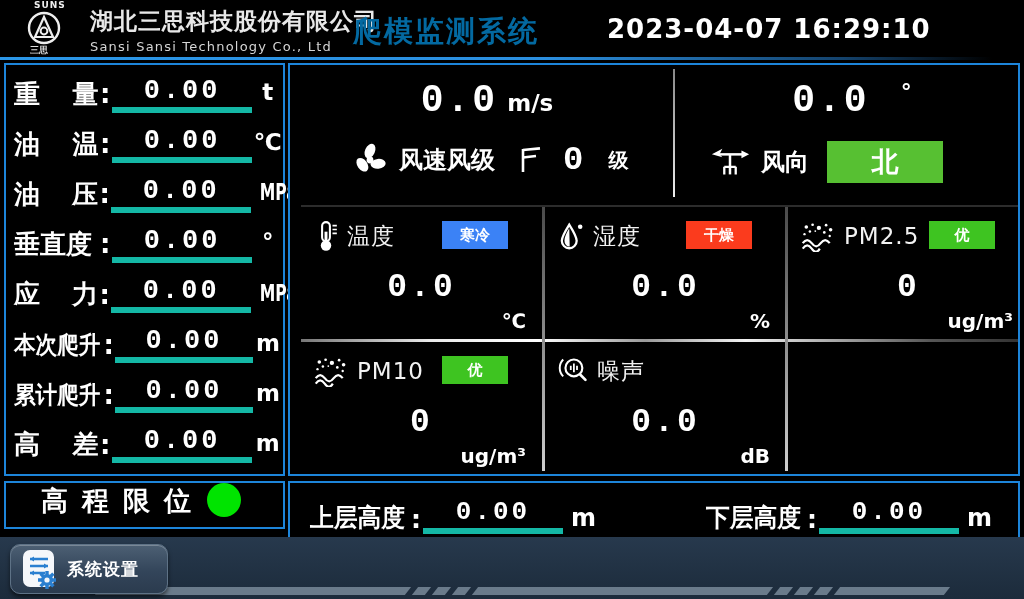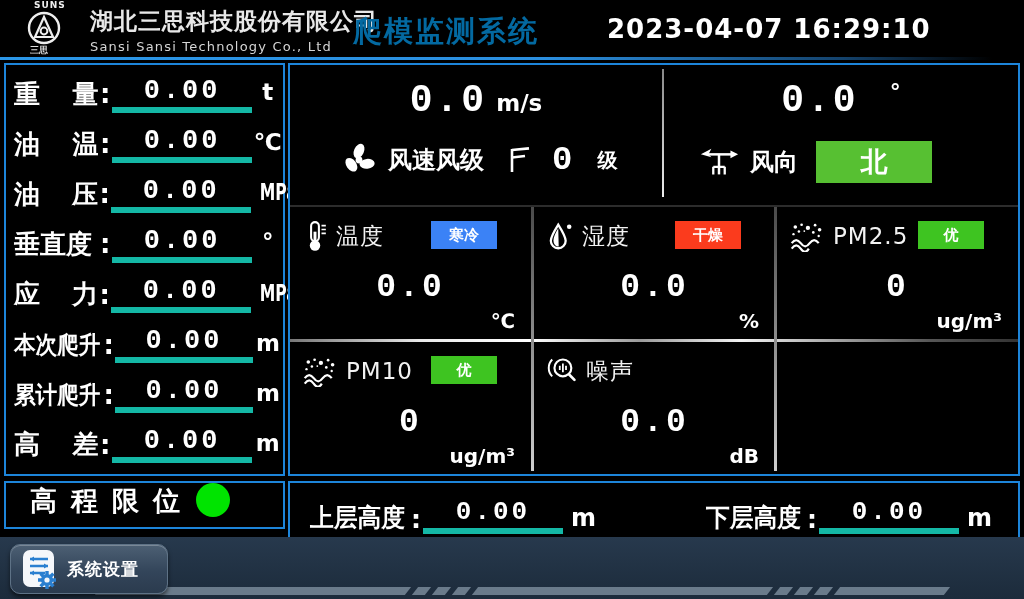--- a/index.html
+++ b/index.html
@@ -15,21 +15,21 @@
   .company { position:absolute; left:90px; top:6px; }
   .company-cn { font-size:23px; font-weight:bold; color:#e8e8e8; letter-spacing:1px; }
   .company-en { font-size:13px; color:#d5d5d5; letter-spacing:1.2px; margin-top:2px; }
   .page-title { position:absolute; left:353px; top:12px; font-size:29px; font-weight:bold; color:#0369a1; letter-spacing:2px; }
   .timestamp { position:absolute; left:607px; top:14px; font-size:26px; font-weight:bold; color:#fff; letter-spacing:1px; font-family:"DejaVu Sans", sans-serif; }
   .header-line { position:absolute; left:0; top:57px; width:992px; height:3px;
     background:linear-gradient(90deg,#2b97e8 0%,#2b8fe0 55%,#154succeed 80%,#0d2b45 92%,#000 100%);
     background:linear-gradient(90deg,#2b97e8 0%,#2b8fe0 55%,#14436d 85%,#000 100%); }
 
   
-  .panel { position:absolute; background:#000; border:2px solid #1d85da; }
+  .panel { position:absolute; background:#000; border:2px solid #1d85da;padding-left:11px; }
   .num { font-family:"Liberation Mono","DejaVu Sans Mono",monospace; font-weight:bold; letter-spacing:3px; }
   .cond { display:inline-block; transform:scaleX(0.68); transform-origin:center; white-space:nowrap; }
   .ufield { border-bottom:6px solid #14b8a6; text-align:center; }
 
   
   #left-panel { left:4px; top:63px; width:281px; height:413px; display:flex; flex-direction:column; justify-content:space-around; padding:4px 0 4px 8px; }
   .m-row { display:flex; align-items:center; }
   .m-label { width:88px; font-size:26px; font-weight:bold; white-space:nowrap; overflow:visible; }
   .lbl-j { text-align:justify; text-align-last:justify; }
   .lbl-4 { font-size:24px; transform:scaleX(0.9); transform-origin:left bottom; }

